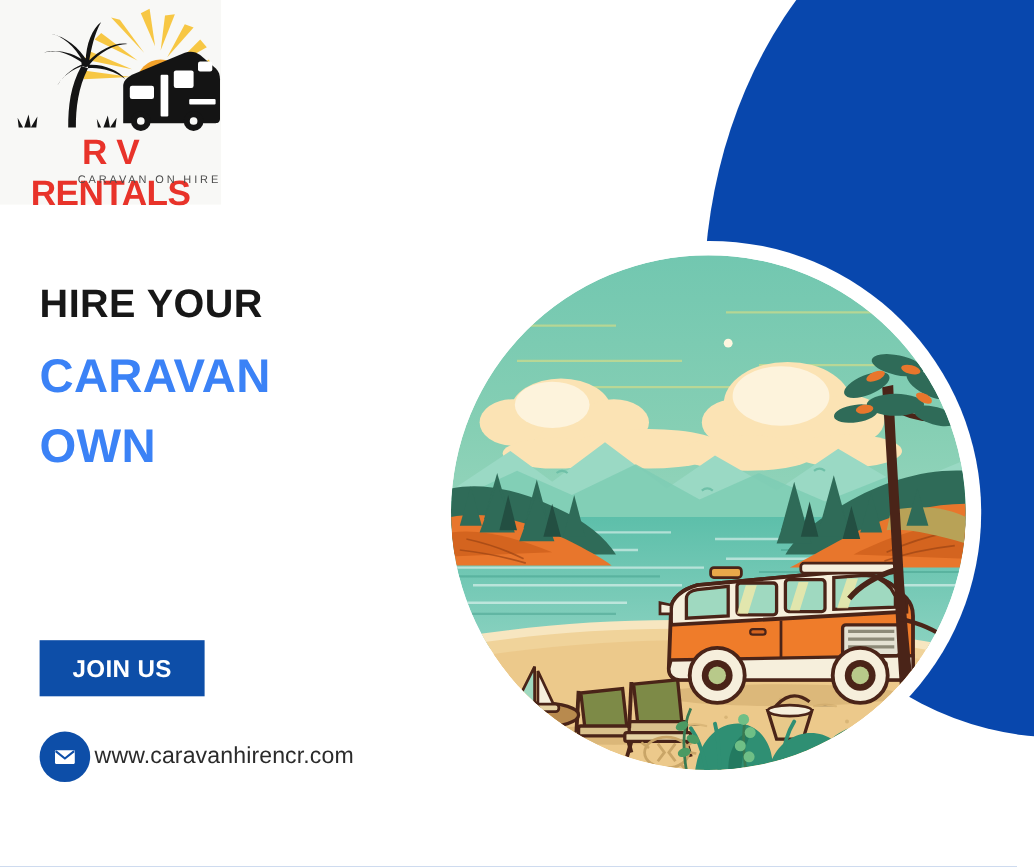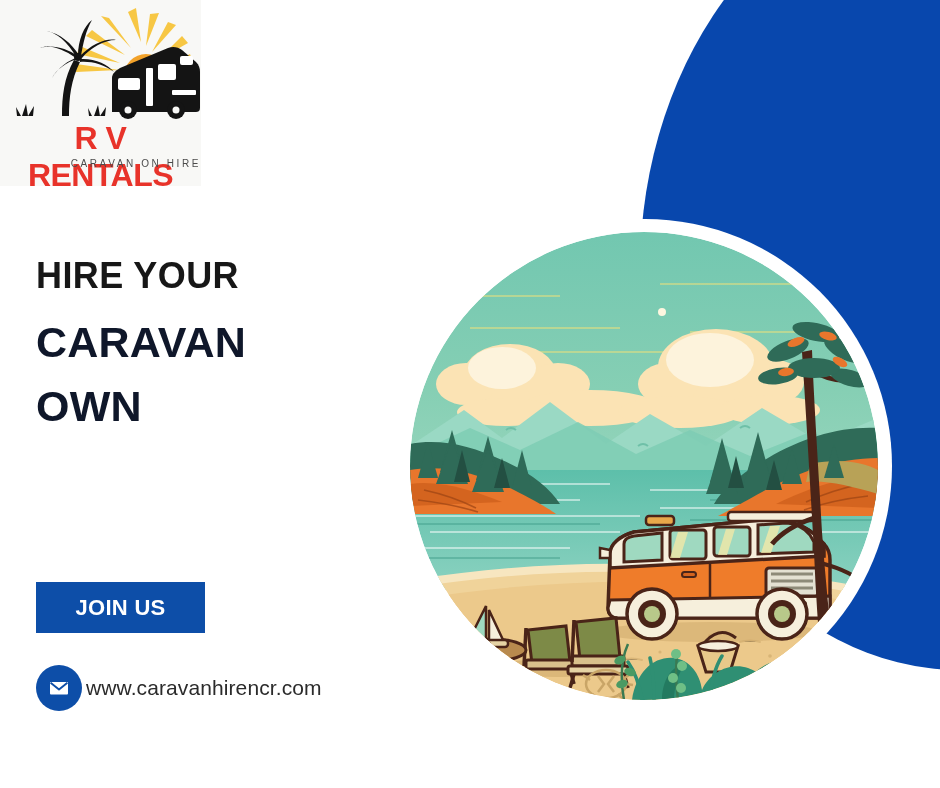--- a/index.html
+++ b/index.html
@@ -54,35 +54,35 @@
   }
 
   
   .headline { position:absolute; left:36px; top:258px; width:380px; z-index:5; }
   .line-hire {
     font-size:36px; font-weight:bold; color:#171717;
     letter-spacing:0.4px; line-height:1.0;
     margin-bottom:26px;
   }
   .line-caravan, .line-own {
-    font-size:43px; font-weight:bold; color:#0f172a;
+    font-size:43px; font-weight:bold; color:#3b82f6;
     letter-spacing:0.2px; line-height:1.05;
   }
   .line-caravan { margin-bottom:19px; }
   .line-own { margin-bottom:48px; }
   .line-with {
     font-size:27px; font-weight:bold; color:#171717;
     letter-spacing:0.2px; line-height:1.30;
     width:350px;
   }
 
   
   .join-btn {
     position:absolute; left:36px; top:582px;
-    width:169px; height:51px;
+    width:150px; height:51px;
     background:#0d4ea8;
     border:none;
     color:#ffffff;
     font-size:22px; font-weight:bold;
     letter-spacing:0.3px;
     font-family:"Liberation Sans", sans-serif;
     cursor:pointer;
     z-index:5;
   }
 

